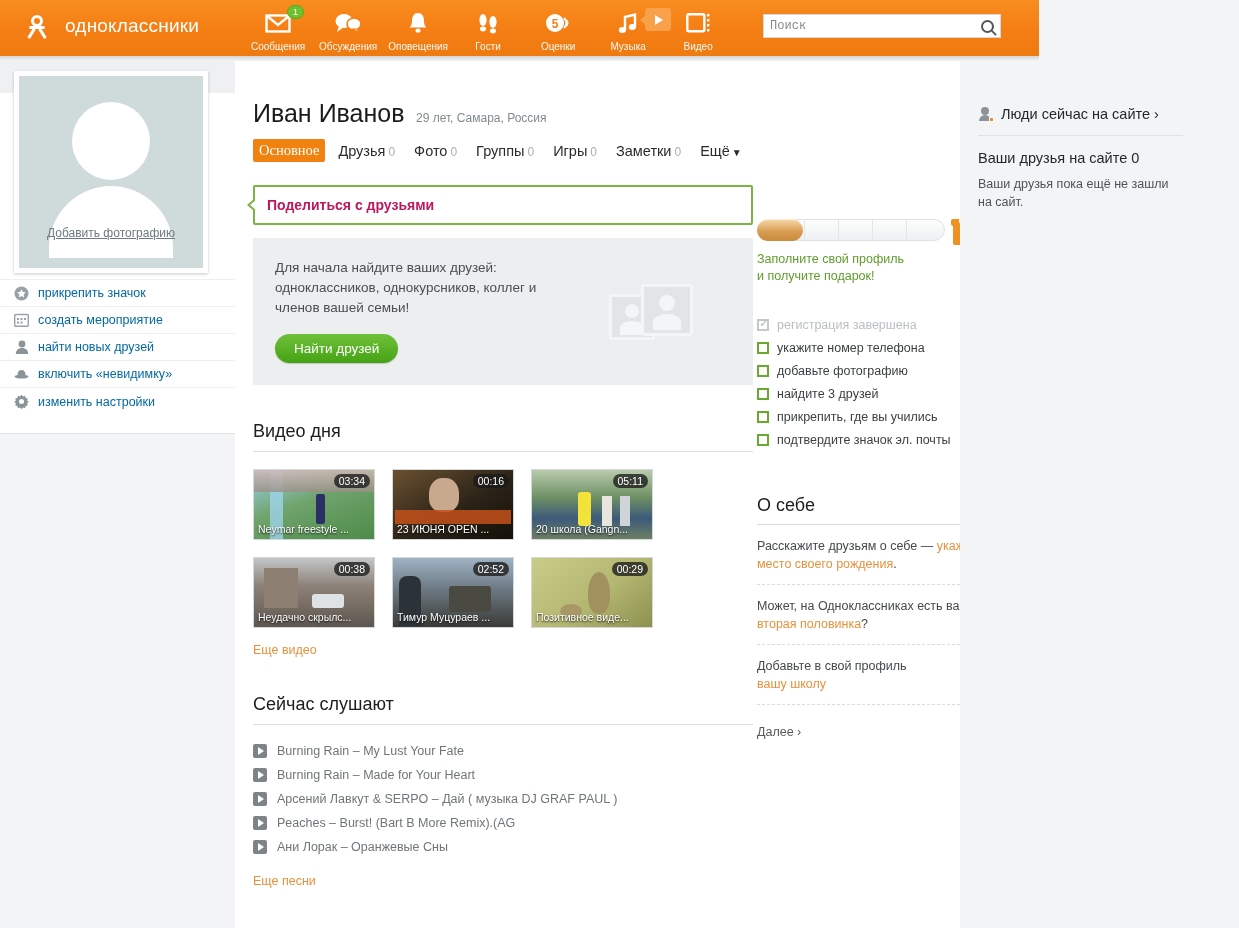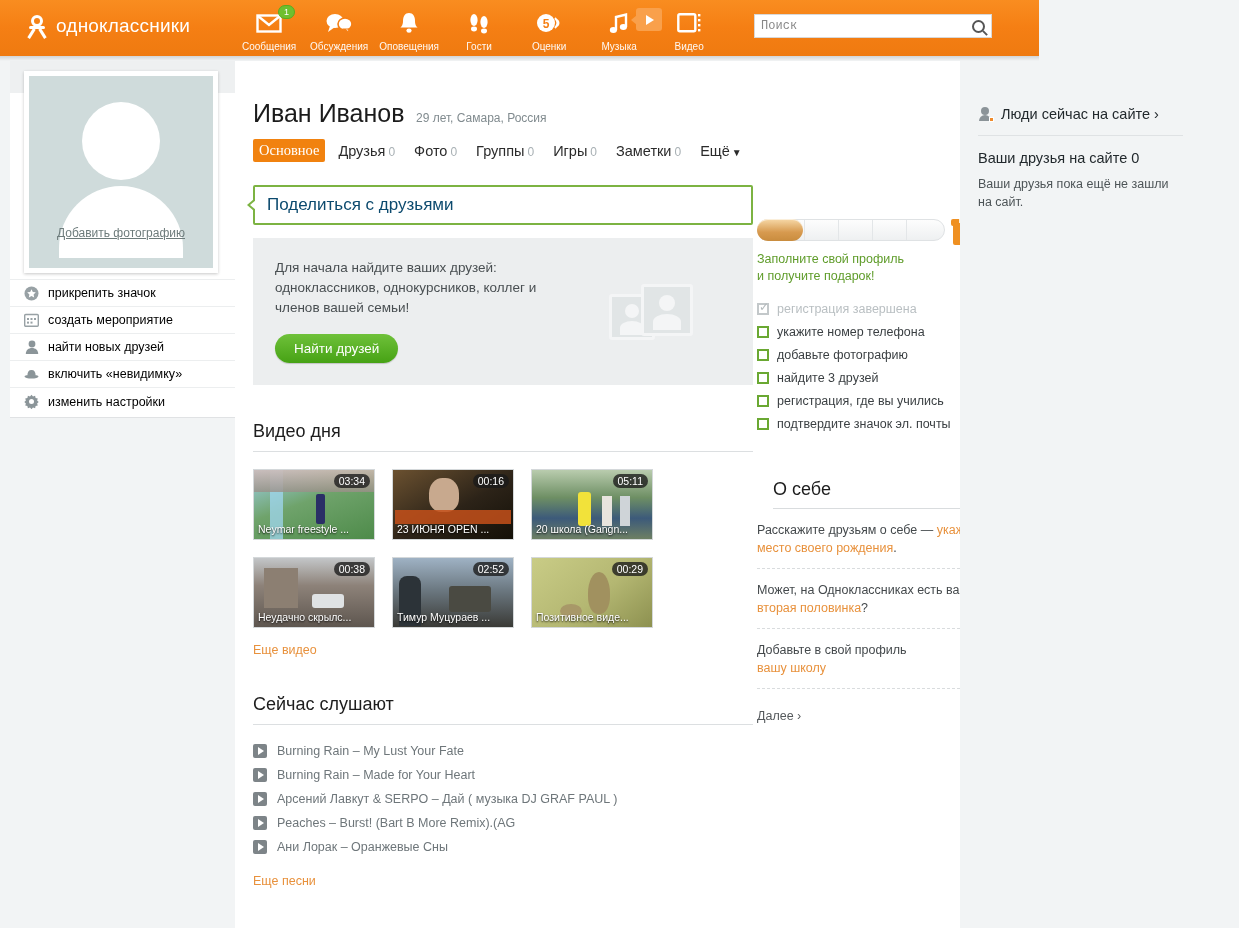--- a/index.html
+++ b/index.html
@@ -14,21 +14,21 @@
   .topbar {
     position: absolute; left: 0; top: 0; width: 1039px; height: 56px;
     background: linear-gradient(180deg,#f98d20 0%,#f57f14 48%,#ef7a10 100%);
     display: flex; align-items: flex-start;
   }
   .topbar-shadow {
     position: absolute; left:0; top:56px; width:1039px; height:5px;
     background: linear-gradient(180deg, rgba(0,0,0,.13), rgba(0,0,0,0));
   }
   .logo-wrap {
-    display:flex; align-items:flex-start; gap:10px; margin-left:28px; margin-top:15px;
+    display:flex; align-items:flex-start; gap:19px; margin-left:28px; margin-top:15px;
   }
   .ok-mark {
     width:18px; height:22px; position:relative; flex:0 0 auto;
   }
   .ok-mark .head {
     position:absolute; left:3px; top:0; width:12px; height:12px;
     border:3px solid #fff; border-radius:50%;
   }
   .ok-mark .arms {
     position:absolute; left:0; top:13px; width:18px; height:9px;
@@ -82,42 +82,42 @@
   }
   .search-box input::placeholder { color:#888; }
   .mag { width:13px;height:13px;border:2px solid #555;border-radius:50%;position:relative;flex:0 0 auto;}
   .mag:after{content:"";position:absolute;right:-5px;bottom:-3px;width:6px;height:2px;background:#555;transform:rotate(45deg);}
 
   
   .page { position:absolute; left:0; top:61px; width:1239px; height:867px; }
 
   
   .sidebar {
-    position:absolute; left:10px; top:0; width:279px; background:#fff;
+    position:absolute; left:0; top:0; width:279px; background:#fff;
     border-right:1px solid #e0e2e4; border-bottom:1px solid #e0e2e4;
-    padding-bottom:2px;
+    padding-bottom:18px;
   }
   .sidebar-topgap { height:32px; background:#eef0f1; }
   .avatar-card {
     position:absolute; left:14px; top:10px; width:194px; height:202px;
     background:#cfdbdb; border:5px solid #fff;
     box-shadow:0 1px 3px rgba(0,0,0,.22);
   }
   .avatar-silhouette { position:absolute; left:0; top:0; right:0; bottom:0; }
   .av-head { position:absolute; left:50%; top:26px; width:78px;height:78px;margin-left:-39px;border-radius:50%;background:#fff;}
   .av-body { position:absolute; left:50%; top:110px; width:124px;height:72px;margin-left:-62px;border-radius:62px 62px 0 0;background:#fff;}
   .avatar-link {
     position:absolute; left:0; right:0; bottom:28px; text-align:center;
     font-size:12px; color:#6d7b7b; text-decoration:underline; cursor:pointer;
   }
   .side-list { margin-top:160px; padding:0 0 0 0; }
   .side-item {
     display:flex; align-items:center; gap:9px; height:27px;
     padding-left:14px; border-bottom:1px solid #eceeef; cursor:pointer;
-    font-size:12.5px; color:#000000;
+    font-size:12.5px; color:#0369a1;
   }
   .side-item:last-child { border-bottom:0; }
   .si-ico { width:15px;height:15px;flex:0 0 auto;color:#9aa3a6;display:flex;align-items:center;justify-content:center;}
 
   
   .content {
     position:absolute; left:235px; top:0; width:762px; background:#fff;
     height:867px; border-right:1px solid #e4e6e8;
   }
   .profile-head { padding:38px 0 0 18px; }
@@ -139,21 +139,21 @@
   .share-box:before {
     content:""; position:absolute; left:-8px; top:12px;
     border-top:6px solid transparent; border-bottom:6px solid transparent;
     border-right:7px solid #7cb342;
   }
   .share-box:after {
     content:""; position:absolute; left:-5px; top:13px;
     border-top:5px solid transparent; border-bottom:5px solid transparent;
     border-right:6px solid #fff;
   }
-  .share-ph { color:#0c4a6e; font-size:17px; }
+  .share-ph { color:#be185d; font-size:14px;font-weight:bold; }
 
   .start-card {
     margin:13px 0 0 18px; width:500px; background:#eceeef; padding:20px 22px 22px 22px;
     position:relative;
   }
   .start-title { font-size:18px; color:#1d1d1d; margin-bottom:11px; }
   .start-text { font-size:13.5px; color:#494f52; line-height:20px; max-width:305px; }
   .find-btn {
     margin-top:16px; display:inline-block;
     background:linear-gradient(180deg,#6fc13a,#46a214);
@@ -218,34 +218,34 @@
     border-radius:2px;
   }
   .gift .bowl, .gift .bowr {
     position:absolute; top:1px; width:11px; height:10px; border:2px solid #fff;
     border-radius:50% 50% 0 50%;
   }
   .gift .bowl { left:6px; }
   .gift .bowr { right:6px; border-radius:50% 50% 50% 0; }
 
   .gift-text { color:#5f9c2a; font-size:12.5px; line-height:17px; margin-top:4px; }
-  .chk-list { margin-top:12px; }
+  .chk-list { margin-top:28px; }
   .chk-row { display:flex; align-items:center; gap:8px; height:23px; font-size:12.5px; }
   .chk {
     width:12px;height:12px;border:2px solid #6aa832;background:#fff;flex:0 0 auto;
   }
   .chk.done { border-color:#c3c8ca; position:relative; }
   .chk.done:after {
     content:"✓"; position:absolute; left:0px; top:-5px; font-size:12px; color:#b4babd;
   }
   .chk-row.done .lbl { color:#b9bfc2; }
   .lbl { color:#3a3f42; cursor:pointer; }
 
   .about { margin-top:44px; }
-  .about-t { font-size:18px; color:#1d1d1d; padding-bottom:8px; border-bottom:1px solid #d9dcde;margin-left:16px; }
+  .about-t { font-size:18px; color:#1d1d1d; padding-bottom:8px; border-bottom:1px solid #d9dcde; }
   .about-blk { padding:12px 0 11px 0; border-bottom:1px dashed #d9dcde; font-size:12.5px; color:#44494c; line-height:18px; }
   .about-blk:last-of-type { border-bottom:0; }
   .alink { color:#e8913c; cursor:pointer; }
   .about-more { margin-top:20px; font-size:12.5px; color:#55595c; cursor:pointer; }
 
   
   .farright { position:absolute; left:960px; top:0; width:241px; height:867px; background:#f2f4f5; padding:45px 18px 0 18px; }
   .fr-head { display:flex; align-items:center; gap:8px; cursor:pointer; }
   .fr-ico { width:15px;height:15px;position:relative;flex:0 0 auto; }
   .fr-ico .h { position:absolute; left:3px; top:0; width:8px;height:8px;border-radius:50%;background:#8b9398;}
@@ -608,21 +608,21 @@
         <div class="chk-row">
           <span class="chk"></span>
           <span class="lbl">добавьте фотографию</span>
         </div>
         <div class="chk-row">
           <span class="chk"></span>
           <span class="lbl">найдите 3 друзей</span>
         </div>
         <div class="chk-row">
           <span class="chk"></span>
-          <span class="lbl">регистрация, где вы учились</span>
+          <span class="lbl">прикрепить, где вы учились</span>
         </div>
         <div class="chk-row">
           <span class="chk"></span>
           <span class="lbl">подтвердите значок эл. почты</span>
         </div>
       </div>
 
       <div class="about">
         <div class="about-t">О себе</div>
         <div class="about-blk">

